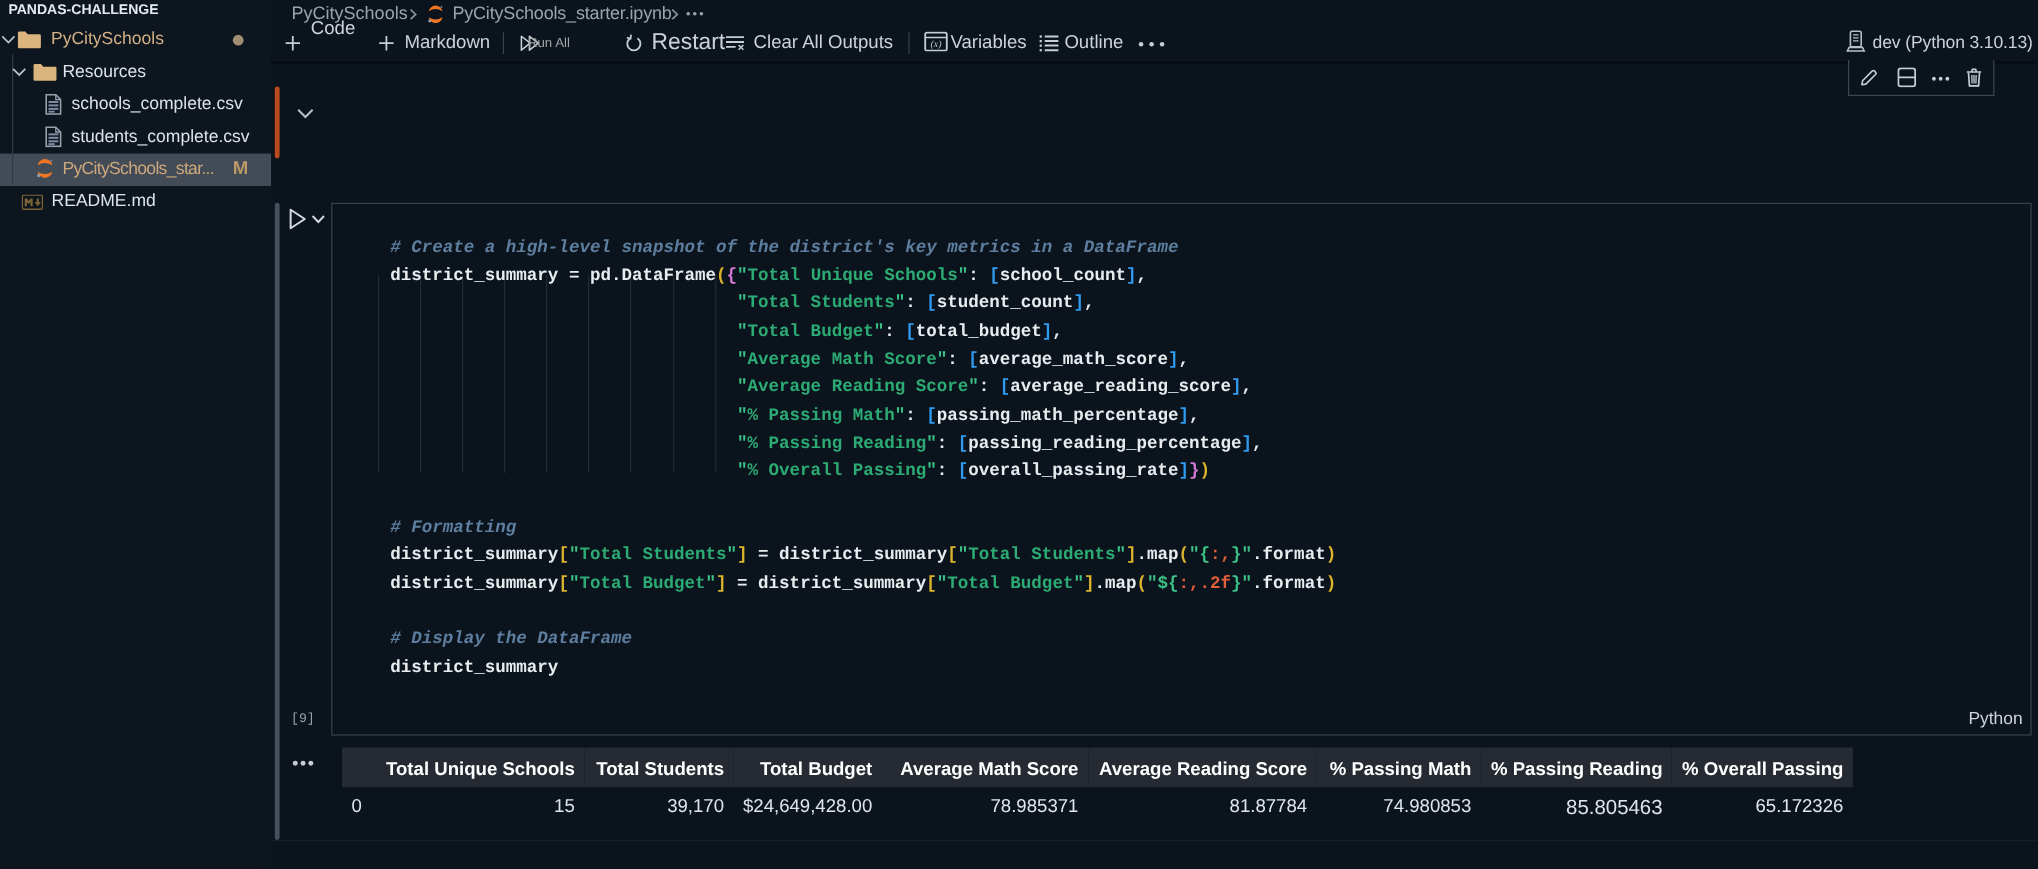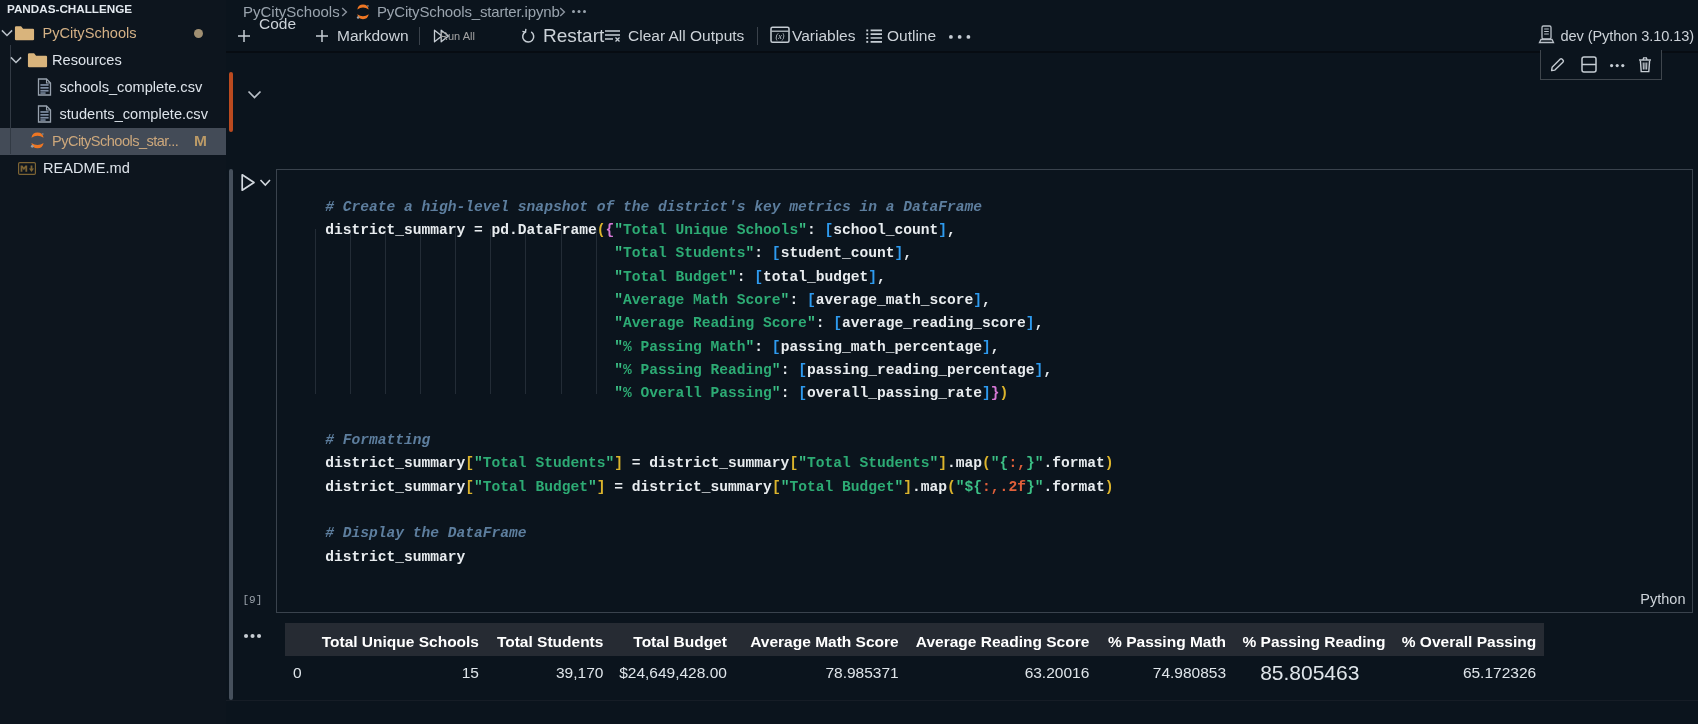--- a/index.html
+++ b/index.html
@@ -214,22 +214,22 @@
           <th style="width:128.8px;padding:5px 8px 0 0;font-weight:700;text-align:right;font-size:15.5px;color:#ffffff;white-space:nowrap">% Passing Math</th>
           <th style="width:151.4px;padding:5px 8px 0 0;font-weight:700;text-align:right;font-size:15.5px;color:#ffffff;white-space:nowrap">% Passing Reading</th>
           <th style="width:142.7px;padding:5px 8px 0 0;font-weight:700;text-align:right;font-size:15.5px;color:#ffffff;white-space:nowrap">% Overall Passing</th>
         </tr>
   <tr style="height:34px">
           <td style="padding:0 0 0 8px;text-align:left;font-size:15.5px;color:#dfe5ea">0</td>
           <td style="padding:0 8px 0 0;text-align:right;font-size:15.5px;color:#dfe5ea;white-space:nowrap">15</td>
           <td style="padding:0 8px 0 0;text-align:right;font-size:15.5px;color:#dfe5ea;white-space:nowrap">39,170</td>
           <td style="padding:0 8px 0 0;text-align:right;font-size:15.5px;color:#dfe5ea;white-space:nowrap">$24,649,428.00</td>
           <td style="padding:0 8px 0 0;text-align:right;font-size:15.5px;color:#dfe5ea;white-space:nowrap">78.985371</td>
-          <td style="padding:0 8px 0 0;text-align:right;font-size:15.5px;color:#dfe5ea;white-space:nowrap">63.20016</td>
+          <td style="padding:0 8px 0 0;text-align:right;font-size:15.5px;color:#dfe5ea;white-space:nowrap">81.87784</td>
           <td style="padding:0 8px 0 0;text-align:right;font-size:15.5px;color:#dfe5ea;white-space:nowrap">74.980853</td>
-          <td style="padding:0 8px 0 0;text-align:center;font-size:21px;color:#dfe5ea;white-space:nowrap">85.805463</td>
+          <td style="padding:0 8px 0 0;text-align:right;font-size:17px;color:#dfe5ea;white-space:nowrap">85.805463</td>
           <td style="padding:0 8px 0 0;text-align:right;font-size:15.5px;color:#dfe5ea;white-space:nowrap">65.172326</td>
         </tr>
 </tbody>
     </table>
 <div style="position:absolute;left:226px;top:700px;width:1472px;height:1px;background:#161d26"></div>
 
 </div>
 
 </body></html>

